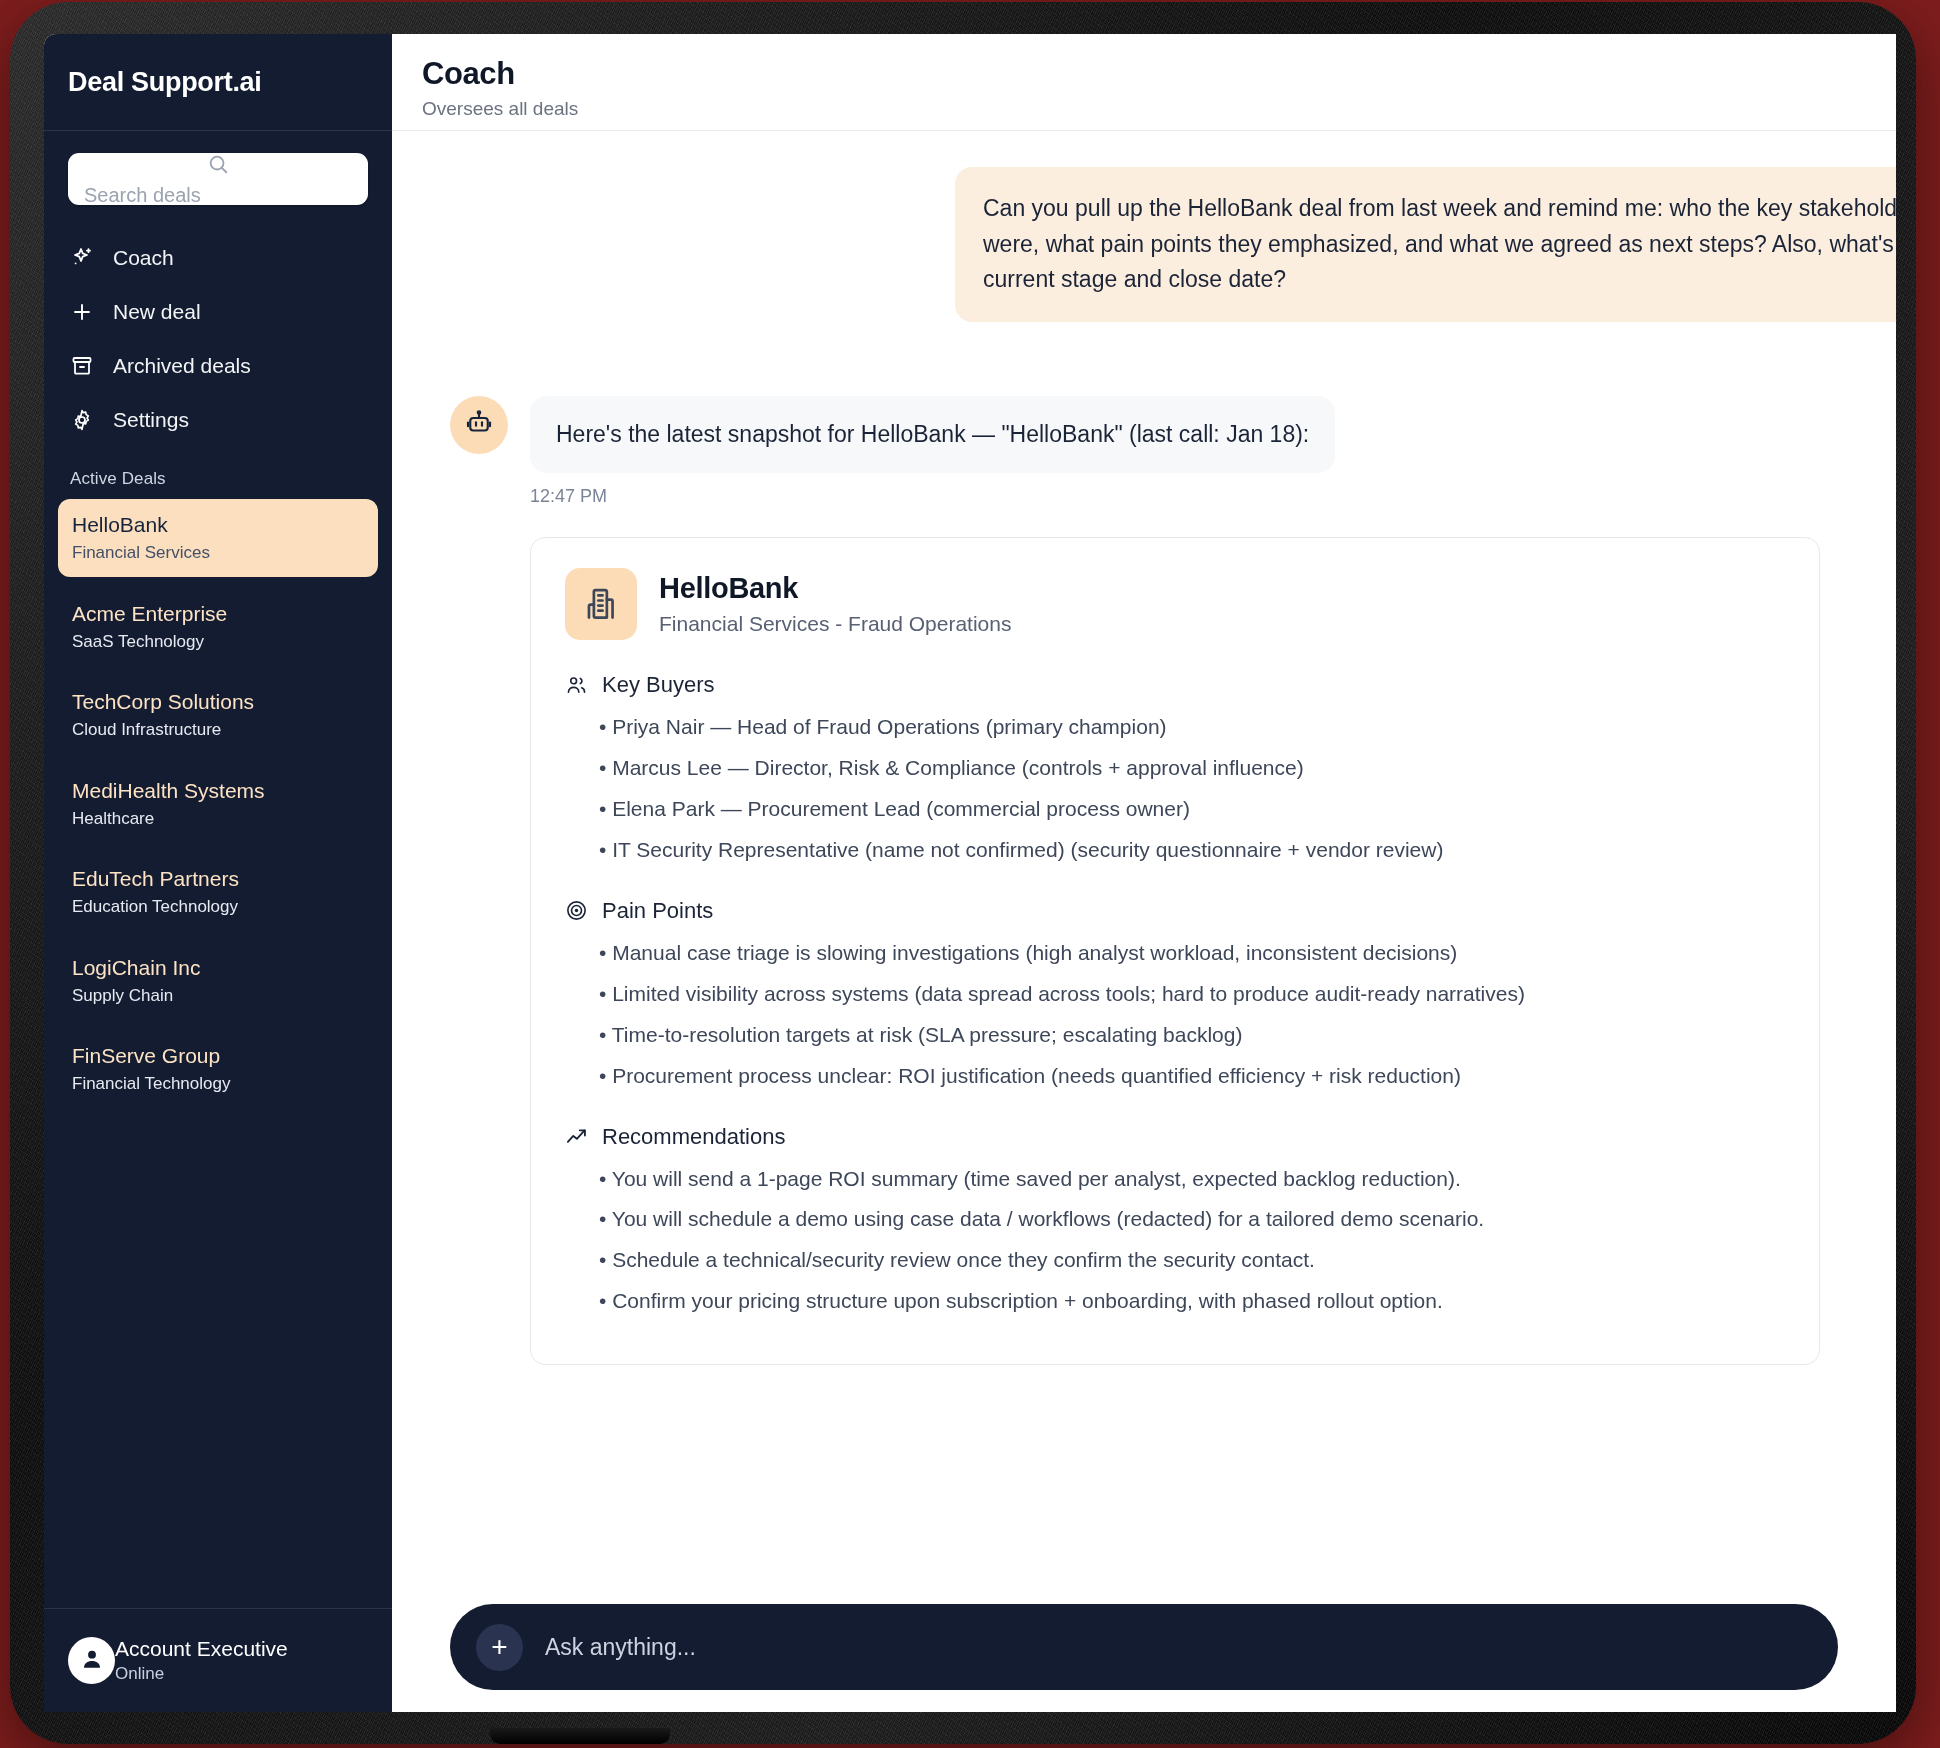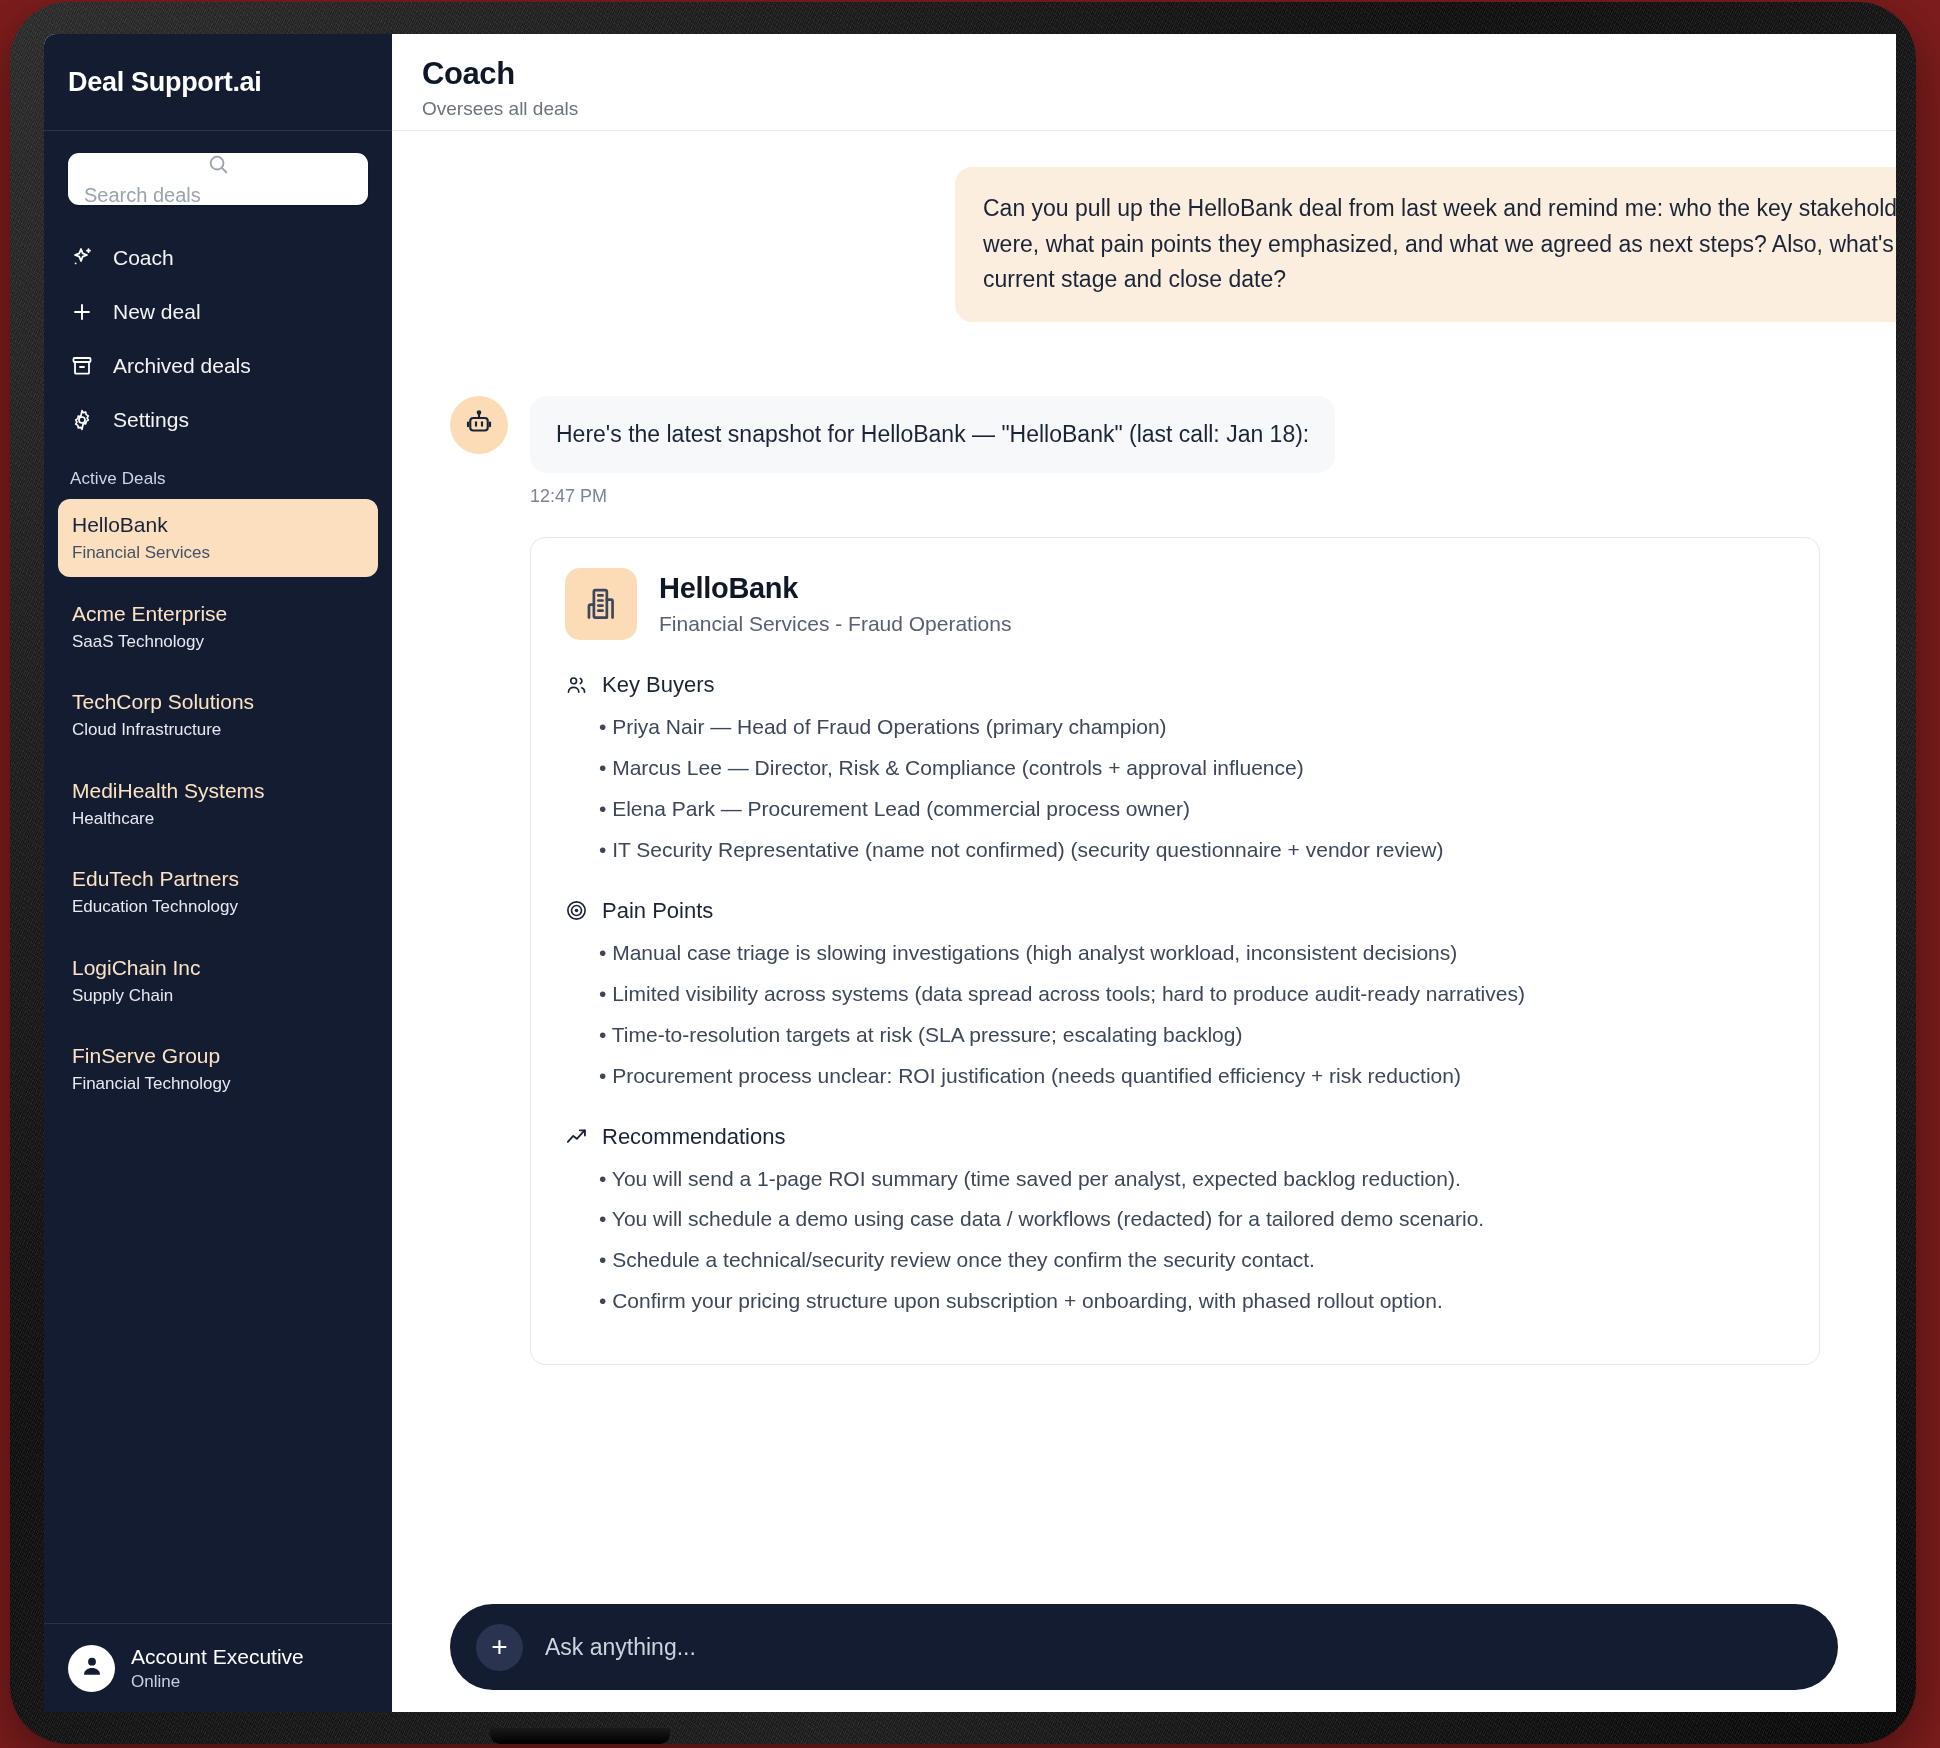--- a/index.html
+++ b/index.html
@@ -115,22 +115,22 @@
   .deal-name { font-size: 21px; color: #fde3c4; line-height: 1.25; }
   .deal-sub  { font-size: 17px; color: #e7eaf1; margin-top: 4px; line-height: 1.25; }
   .deal-item.active { background: #fbdfbe; }
   .deal-item.active .deal-name { color: #16233b; }
   .deal-item.active .deal-sub  { color: #445068; }
 
   #sidebar-spacer { flex: 1 1 auto; }
   #account-area {
     border-top: 1px solid #2a3349;
     padding: 22px 24px;
-    display: flex; align-items: center; gap: 16px;
-    height: 89px;
+    display: flex; align-items: center; 
+    height: 104px;
   }
   #avatar-circle {
     width: 47px; height: 47px; border-radius: 50%;
     background: #ffffff;
     display: flex; align-items: center; justify-content: center;
     flex: 0 0 47px;
   }
   #account-name { color: #ffffff; font-size: 21px; line-height: 1.2; }
   #account-status { color: #c9d0de; font-size: 17px; margin-top: 3px; line-height: 1.2; }
 

